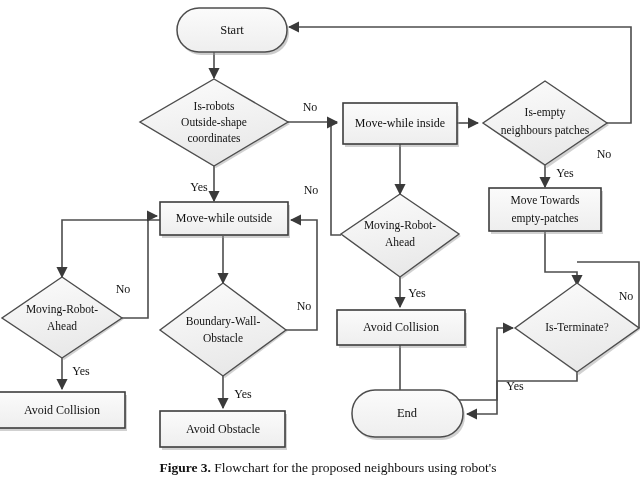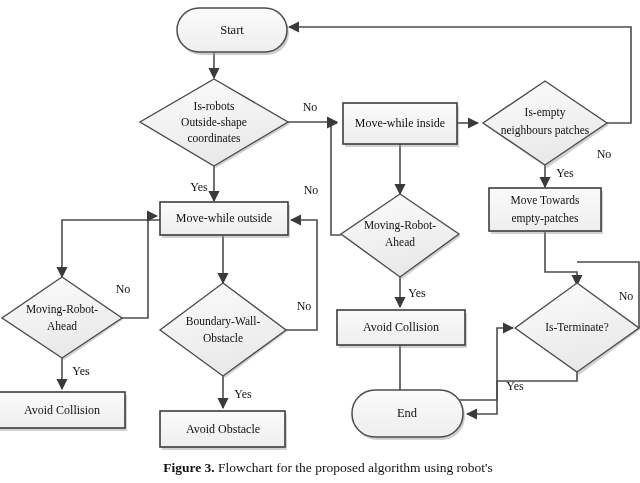--- a/index.html
+++ b/index.html
@@ -202,16 +202,16 @@
 
     <text class="edge-label" x="243" y="395">Yes</text>
     <text class="edge-label" x="304" y="307">No</text>
 
     <text class="edge-label" x="626" y="297">No</text>
     <text class="edge-label" x="515" y="387">Yes</text>
   </g>
 </svg>
 
 <div class="caption">
-  <b>Figure 3.</b><span> Flowchart for the proposed algorithm using robot's</span>
+  <b>Figure 3.</b><span> Flowchart for the proposed neighbours using robot's</span>
 </div>
 
 </div>
 
 </body></html>

